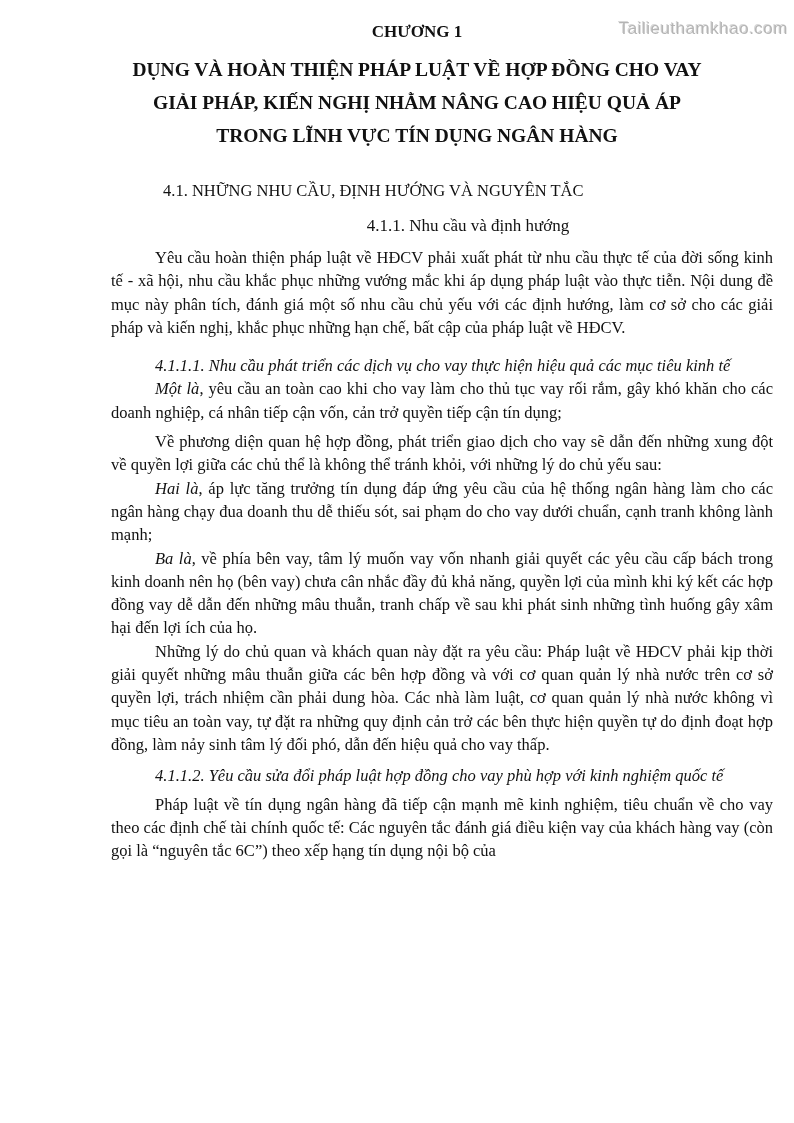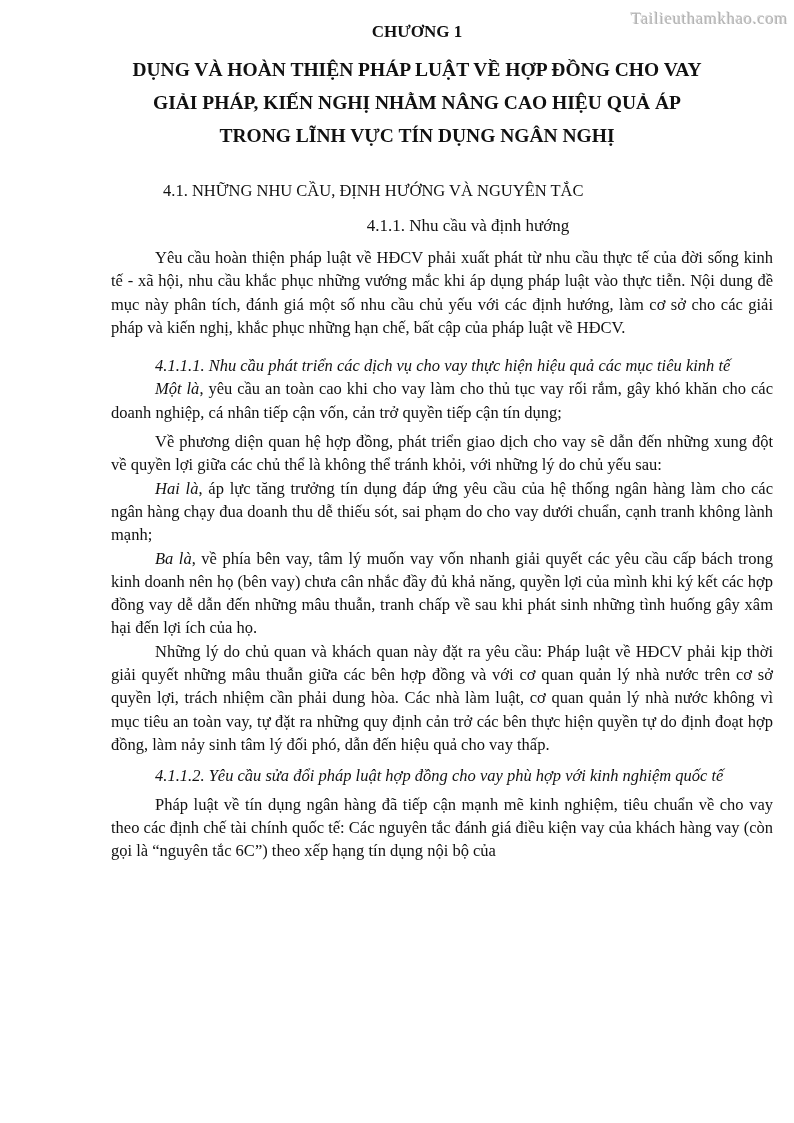--- a/index.html
+++ b/index.html
@@ -6,22 +6,22 @@
   html,body { background:#ffffff; }
   .page {
     position:relative;
     width:794px; height:1123px;
     background:#ffffff;
     overflow:hidden;
     font-family:"Liberation Serif","DejaVu Serif",serif;
     color:#111111;
   }
   .watermark {
-    position:absolute; top:9px; right:6px;
-    font-family:Liberation Serif, serif;
+    position:absolute; top:19px; right:6px;
+    font-family:Liberation Sans, sans-serif;
     font-size:17px; color:#b4b4b4;
     text-shadow:1px 1px 0 #ffffff, -1px -1px 0 #d8d8d8;
     letter-spacing:0.5px;
   }
   
   .center-wrap { margin-left:40px; text-align:center; }
   .pageno {
     padding-top:37px;
     font-size:15px; line-height:16px;
   }
@@ -65,21 +65,21 @@
 
 <div class="page">
 
   <div class="watermark">Tailieuthamkhao.com</div>
 
   <div class="center-wrap">
     <div class="chapter-label">CHƯƠNG 1</div>
     <div class="chapter-title">
       <div>DỤNG VÀ HOÀN THIỆN PHÁP LUẬT VỀ HỢP ĐỒNG CHO VAY</div>
       <div>GIẢI PHÁP, KIẾN NGHỊ NHẰM NÂNG CAO HIỆU QUẢ ÁP</div>
-      <div>TRONG LĨNH VỰC TÍN DỤNG NGÂN NGHỊ</div>
+      <div>TRONG LĨNH VỰC TÍN DỤNG NGÂN HÀNG</div>
     </div>
   </div>
 
   <div class="body-col">
 
     <div class="h-sec">4.1. NHỮNG NHU CẦU, ĐỊNH HƯỚNG VÀ NGUYÊN TẮC</div>
 
     <div class="h-sub">4.1.1. Nhu cầu và định hướng</div>
 
     <p class="para first">Yêu cầu hoàn thiện pháp luật về HĐCV phải xuất phát từ nhu cầu thực tế của đời sống kinh tế - xã hội, nhu cầu khắc phục những vướng mắc khi áp dụng pháp luật vào thực tiễn. Nội dung đề mục này phân tích, đánh giá một số nhu cầu chủ yếu với các định hướng, làm cơ sở cho các giải pháp và kiến nghị, khắc phục những hạn chế, bất cập của pháp luật về HĐCV.</p>

